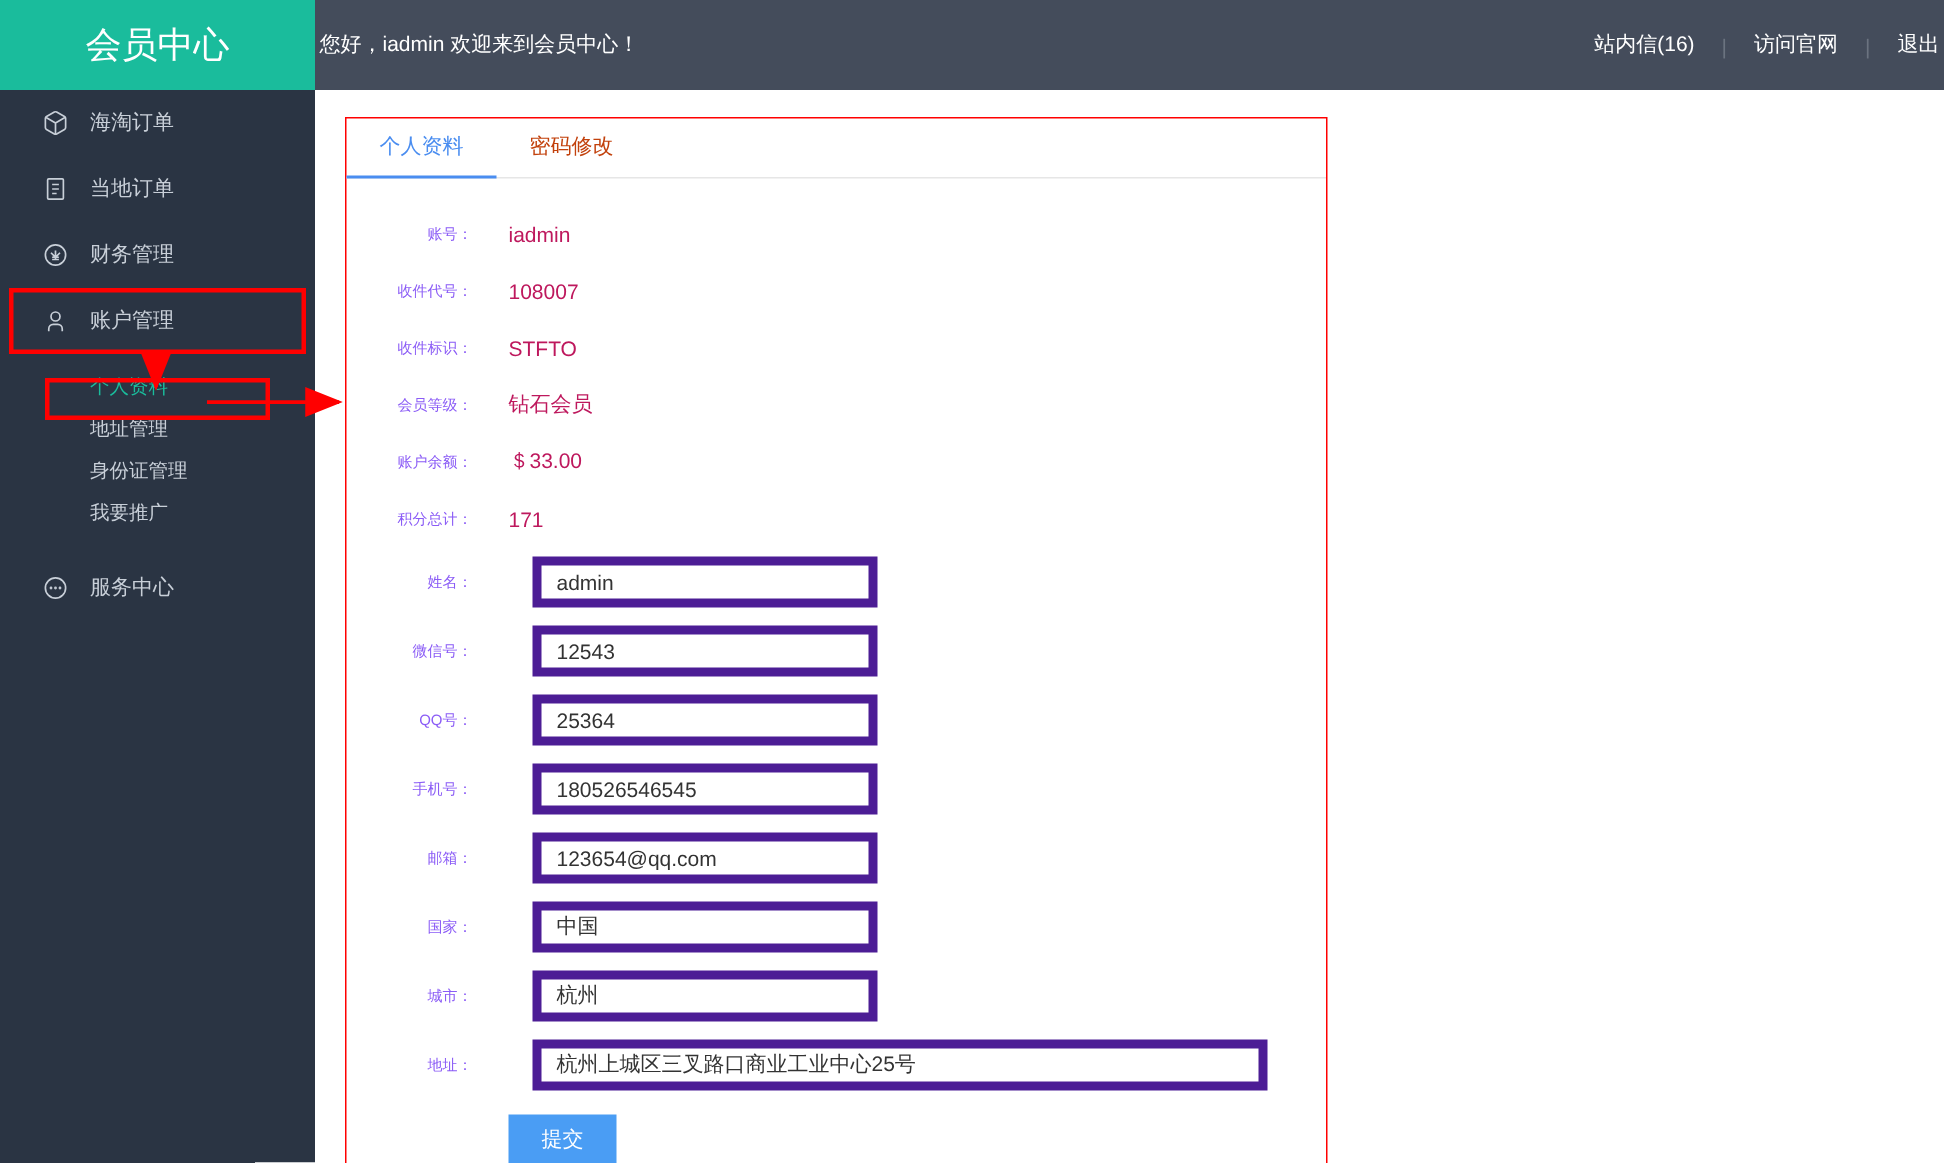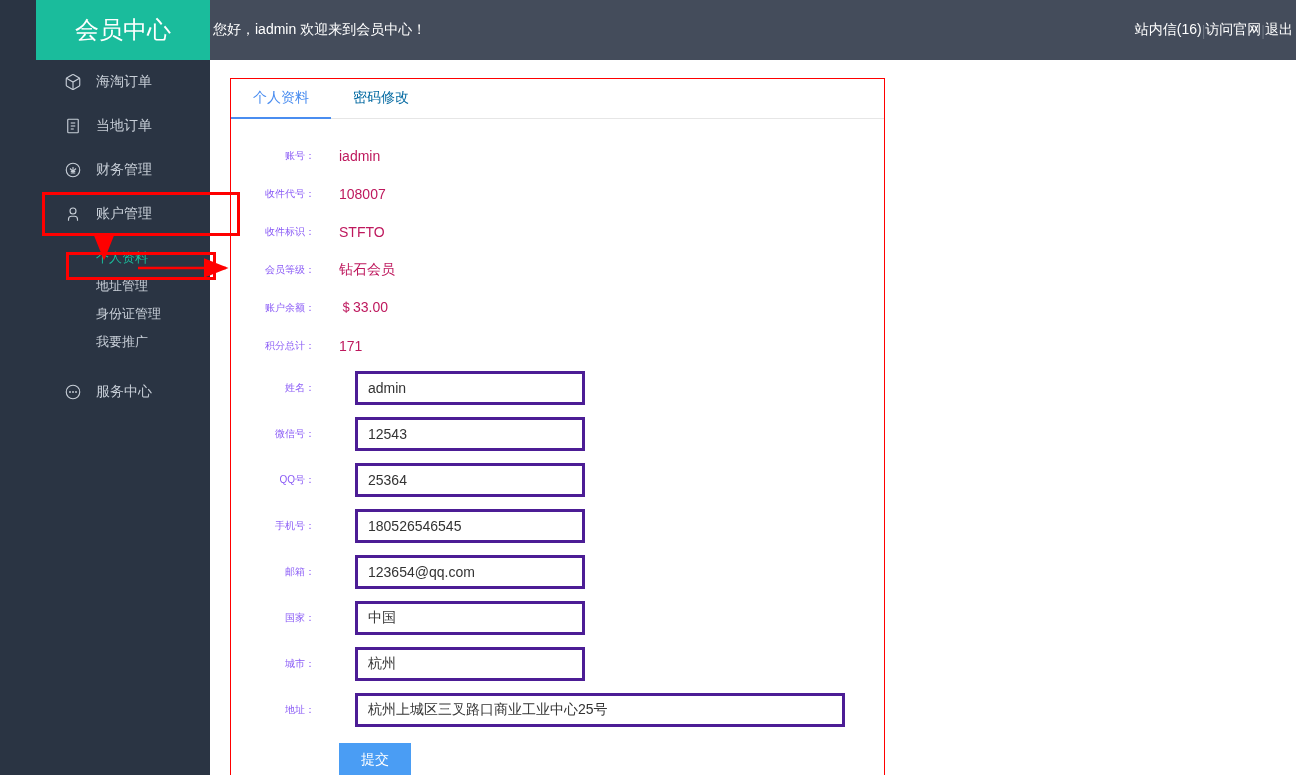--- a/index.html
+++ b/index.html
@@ -17,21 +17,20 @@
     }
     .container {
       display: flex;
       height: 100%;
     }
     .sidebar {
       width: 210px;
       background: #2a3443;
       color: #c5cdd8;
       flex-shrink: 0;
-      padding-left: 36px;
     }
     .sidebar-header {
       background: #1abc9c;
       color: #fff;
       height: 60px;
       display: flex;
       align-items: center;
       justify-content: center;
       font-size: 24px;
       font-weight: 400;
@@ -87,20 +86,21 @@
       display: flex;
       align-items: center;
       justify-content: space-between;
       padding: 0 3px;
       color: #fff;
       font-size: 14px;
     }
     .topbar-right {
       display: flex;
       align-items: flex-end;
+      gap: 18px;
     }
     .topbar-link {
       cursor: pointer;
     }
     .topbar-divider {
       color: #6b7380;
     }
     .content {
       flex: 1;
       padding: 18px 20px;
@@ -111,21 +111,21 @@
       width: 655px;
       background: #fff;
     }
     .tabs {
       display: flex;
       border-bottom: 1px solid #e6e6e6;
     }
     .tab {
       padding: 10px 22px;
       cursor: pointer;
-      color: #0369a1;
+      color: #c2410c;
       font-size: 14px;
     }
     .tab.active {
       color: #4a8df0;
       border-bottom: 2px solid #4a8df0;
       margin-bottom: -1px;
     }
     .form-area {
       padding: 18px 10px 18px 10px;
     }
@@ -151,21 +151,21 @@
       flex-shrink: 0;
     }
     .form-value {
       color: #be185d;
       font-size: 14px;
       padding-left: 12px;
     }
     .form-input {
       width: 230px;
       height: 34px;
-      border: 3px solid #4c1d95;
+      border: 6px solid #4c1d95;
       padding: 0 10px;
       font-size: 14px;
       color: #333;
       margin-left: 12px;
       font-family: inherit;
     }
     .form-input.wide {
       width: 490px;
     }
     .submit-btn {

